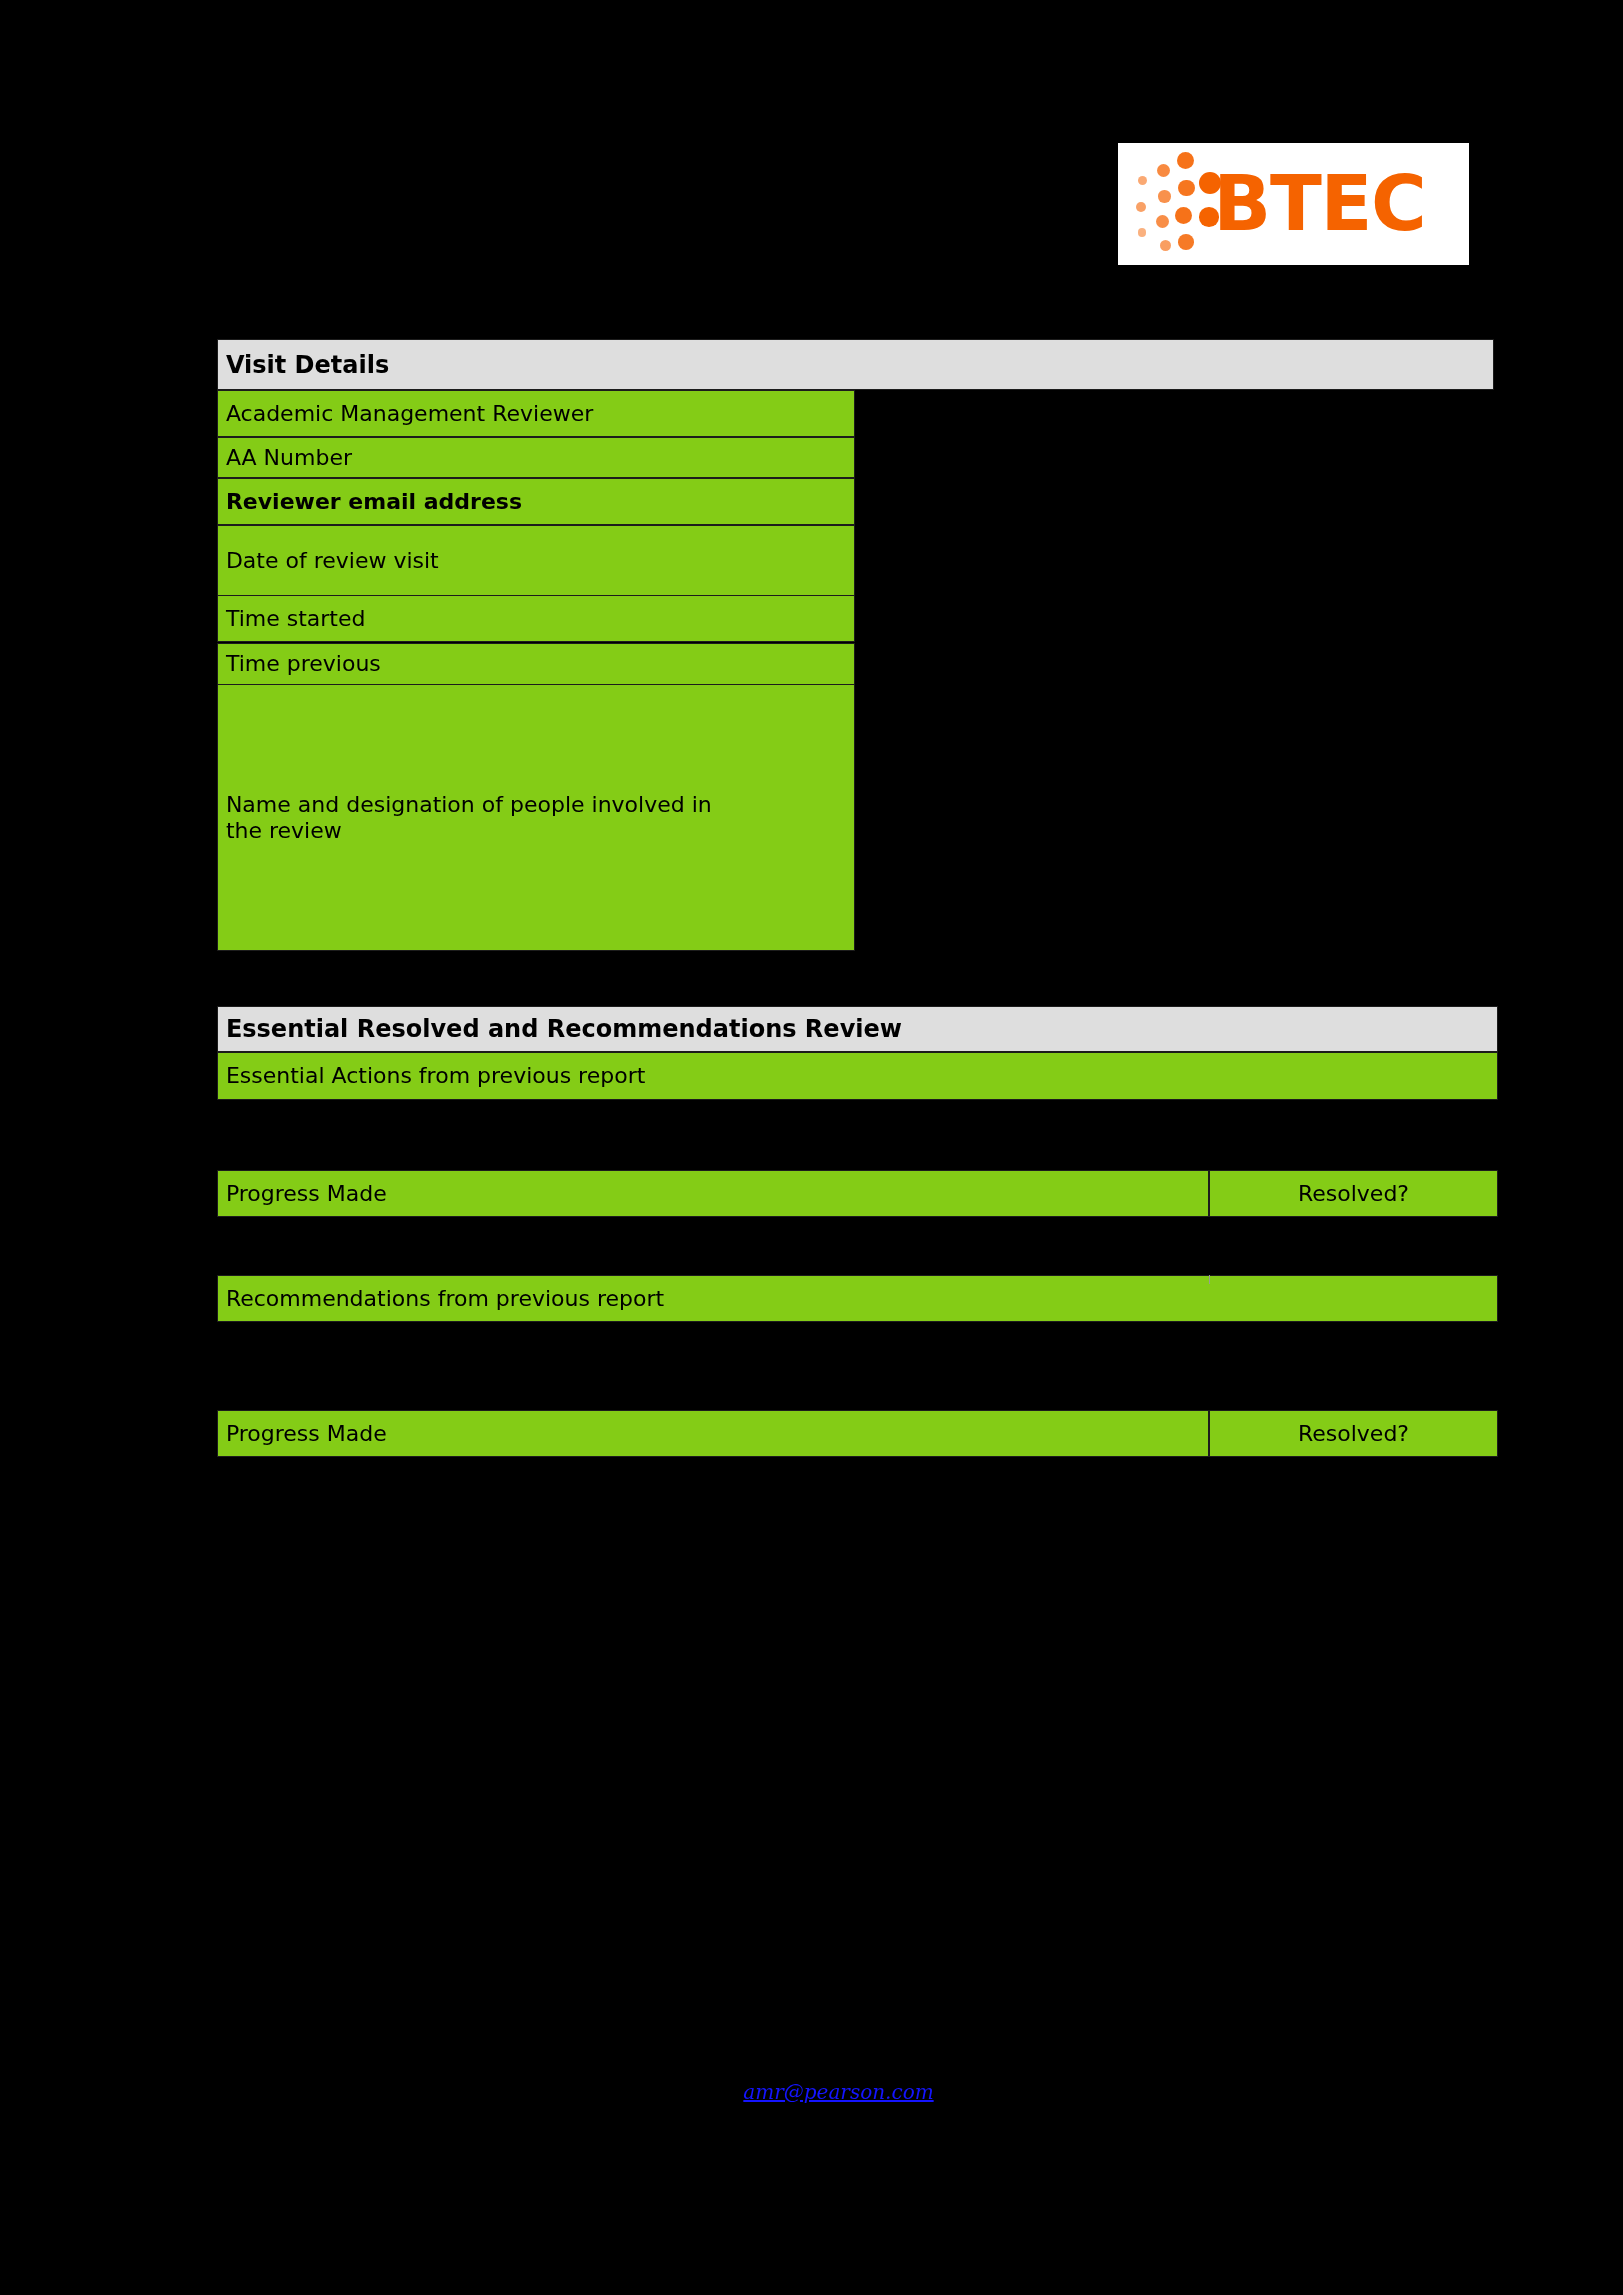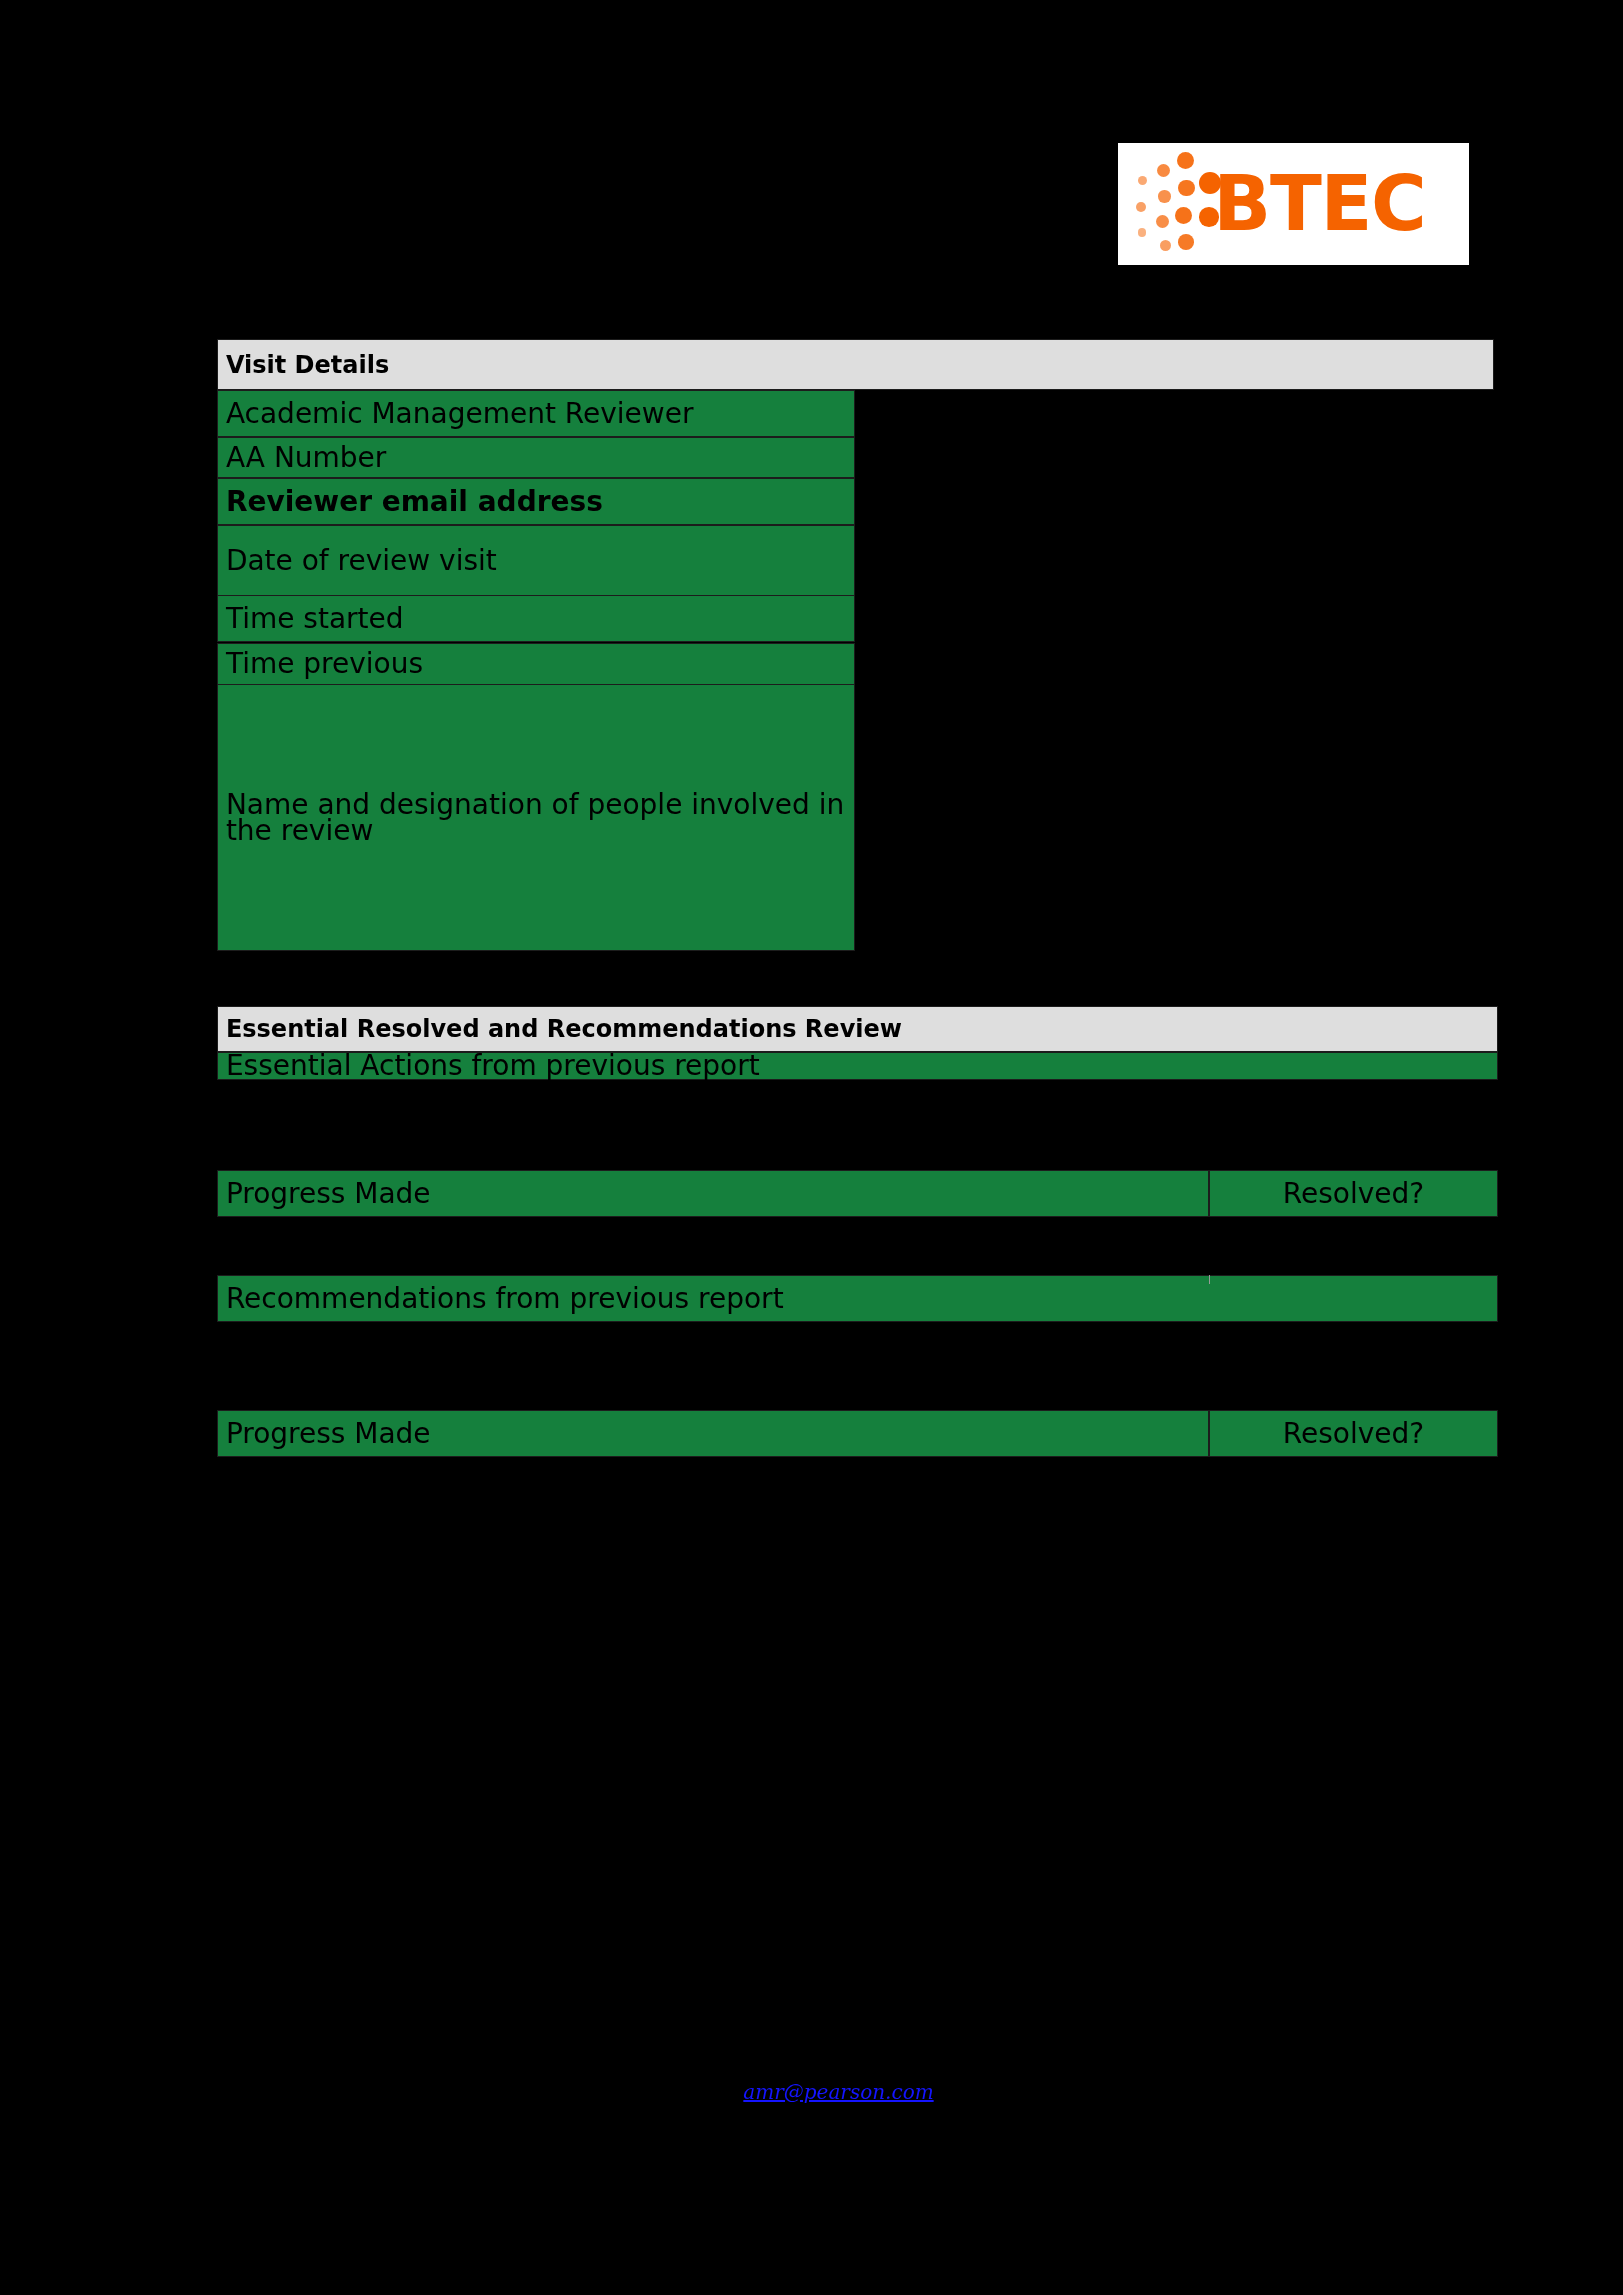--- a/index.html
+++ b/index.html
@@ -63,23 +63,23 @@
     line-height: 97px;
     letter-spacing: -1.3px;
     color: #f56300;
     white-space: nowrap;
   }
 
   
   .cell {
     position: absolute;
     box-sizing: border-box;
-    background: #15803d;
+    background: #84cc16;
     border: 0.7px solid #1c1c1c;
-    font-size: 28px;
+    font-size: 22px;
     line-height: 26px;
     color: #000000;
     padding: 0 7.9px;
     display: flex;
     align-items: center;
     white-space: pre-line;
   }
   .cell.head {
     background: #dedede;
     font-weight: 700;
@@ -151,21 +151,21 @@
 
   <div class="cell" style="left:190px; top:595px; width:638px; height:47px;">Time started</div>
 
   <div class="cell" style="left:190px; top:643px; width:638px; height:42px;">Time previous</div>
 
   <div class="cell" style="left:190px; top:684px; width:638px; height:267px;">Name and designation of people involved in
 the review</div>
 
   <div class="cell head" style="left:190px; top:1006px; width:1281px; height:46px;">Essential Resolved and Recommendations Review</div>
 
-  <div class="cell" style="left:190px; top:1052px; width:1281px; height:28px;">Essential Actions from previous report</div>
+  <div class="cell" style="left:190px; top:1052px; width:1281px; height:48px;">Essential Actions from previous report</div>
 
   <div class="cell" style="left:190px; top:1170px; width:992px; height:47px;">Progress Made</div>
   <div class="cell center" style="left:1182px; top:1170px; width:289px; height:47px;">Resolved?</div>
 
   <div class="cell" style="left:190px; top:1275px; width:1281px; height:47px;">Recommendations from previous report</div>
   <div class="divider-tick" style="left:1182px; top:1275px; height:9.2px;"></div>
 
   <div class="cell" style="left:190px; top:1410px; width:992px; height:47px;">Progress Made</div>
   <div class="cell center" style="left:1182px; top:1410px; width:289px; height:47px;">Resolved?</div>
 

